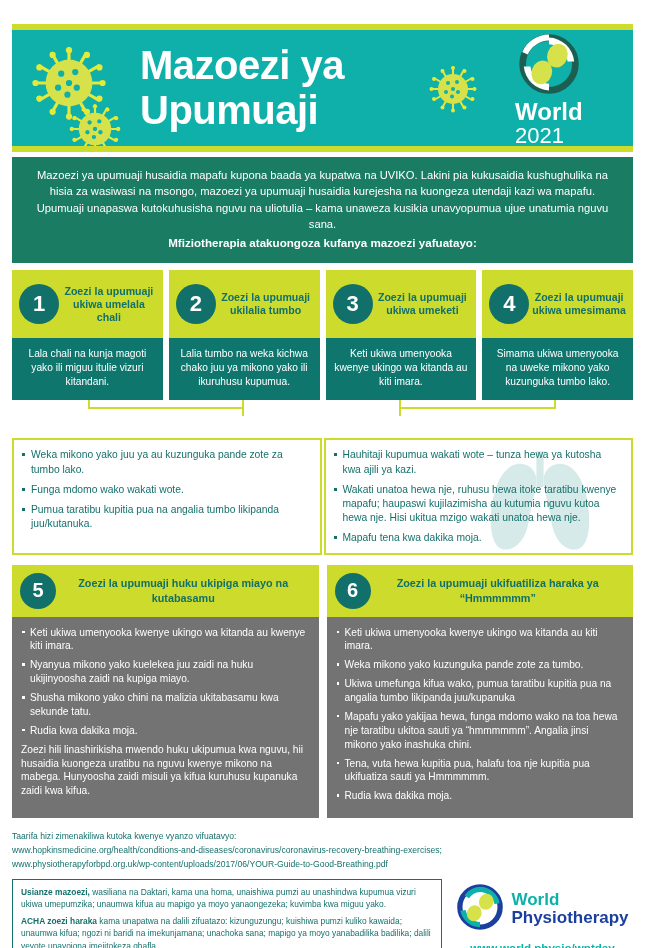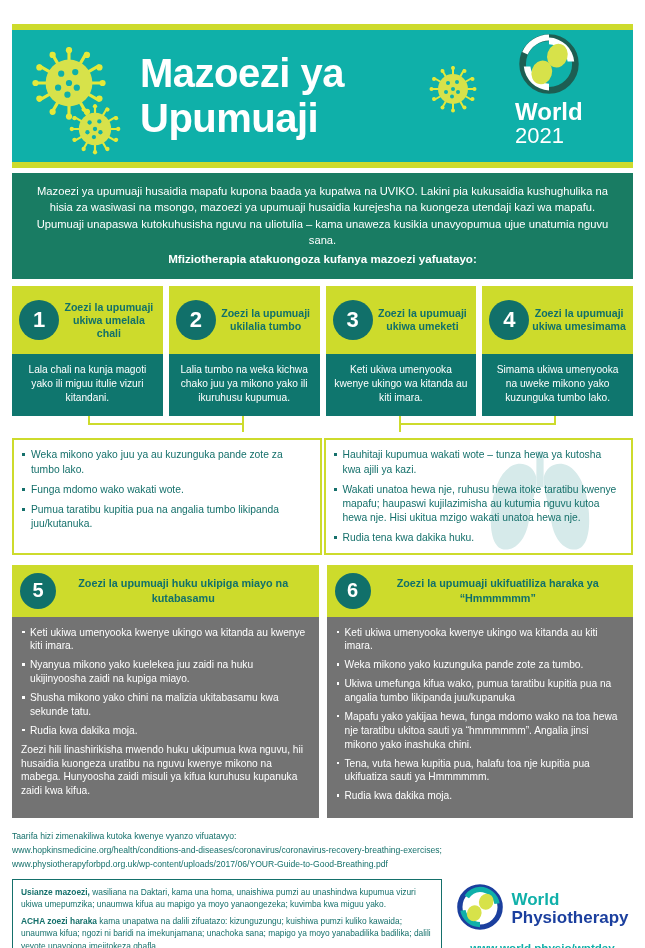--- a/index.html
+++ b/index.html
@@ -15,21 +15,21 @@
     width:645px;height:948px;
     box-sizing:border-box;
     padding:0 12px;
   }
 
   
   .header-wrap{position:relative;margin-top:24px;}
   .header-rule{height:6px;background:#cddb2c;width:100%;}
   .header{
     position:relative;
-    height:132px;
+    height:116px;
     background:#0fb0a9;
     display:flex;align-items:center;
     overflow:hidden;
   }
   .header-title{
     position:relative;z-index:3;
     margin-left:128px;
     color:#ffffff;
     font-size:40px;line-height:1.12;
     font-weight:bold;
@@ -91,21 +91,21 @@
     text-align:center;
     padding:9px 8px;
     box-sizing:border-box;
   }
 
   
   .connectors{position:relative;height:22px;}
   .connectors svg{position:absolute;left:0;top:0;}
 
   
-  .bullets{display:flex;gap:2px;margin-top:0px;position:relative;}
+  .bullets{display:flex;gap:2px;margin-top:16px;position:relative;}
   .bbox{
     flex:1;
     border:2px solid #cddb2c;
     padding:8px 10px 7px 6px;
     box-sizing:border-box;
     min-height:104px;
     background:transparent;
     position:relative;z-index:2;
   }
   .bbox ul{margin:0;padding:0;list-style:none;}
@@ -398,21 +398,21 @@
       <ul>
         <li>Weka mikono yako juu ya au kuzunguka pande zote za tumbo lako.</li>
         <li>Funga mdomo wako wakati wote.</li>
         <li>Pumua taratibu kupitia pua na angalia tumbo likipanda juu/kutanuka.</li>
       </ul>
     </div>
     <div class="bbox">
       <ul>
         <li>Hauhitaji kupumua wakati wote – tunza hewa ya kutosha kwa ajili ya kazi.</li>
         <li>Wakati unatoa hewa nje, ruhusu hewa itoke taratibu kwenye mapafu; haupaswi kujilazimisha au kutumia nguvu kutoa hewa nje. Hisi ukitua mzigo wakati unatoa hewa nje.</li>
-        <li>Rudia tena kwa dakika huku.</li>
+        <li>Mapafu tena kwa dakika moja.</li>
       </ul>
     </div>
   </div>
 
   <div class="big">
     <div class="bigcol">
       <div class="big-head">
         <div class="num">5</div>
         <div class="t">Zoezi la upumuaji huku ukipiga miayo na kutabasamu</div>
       </div>

